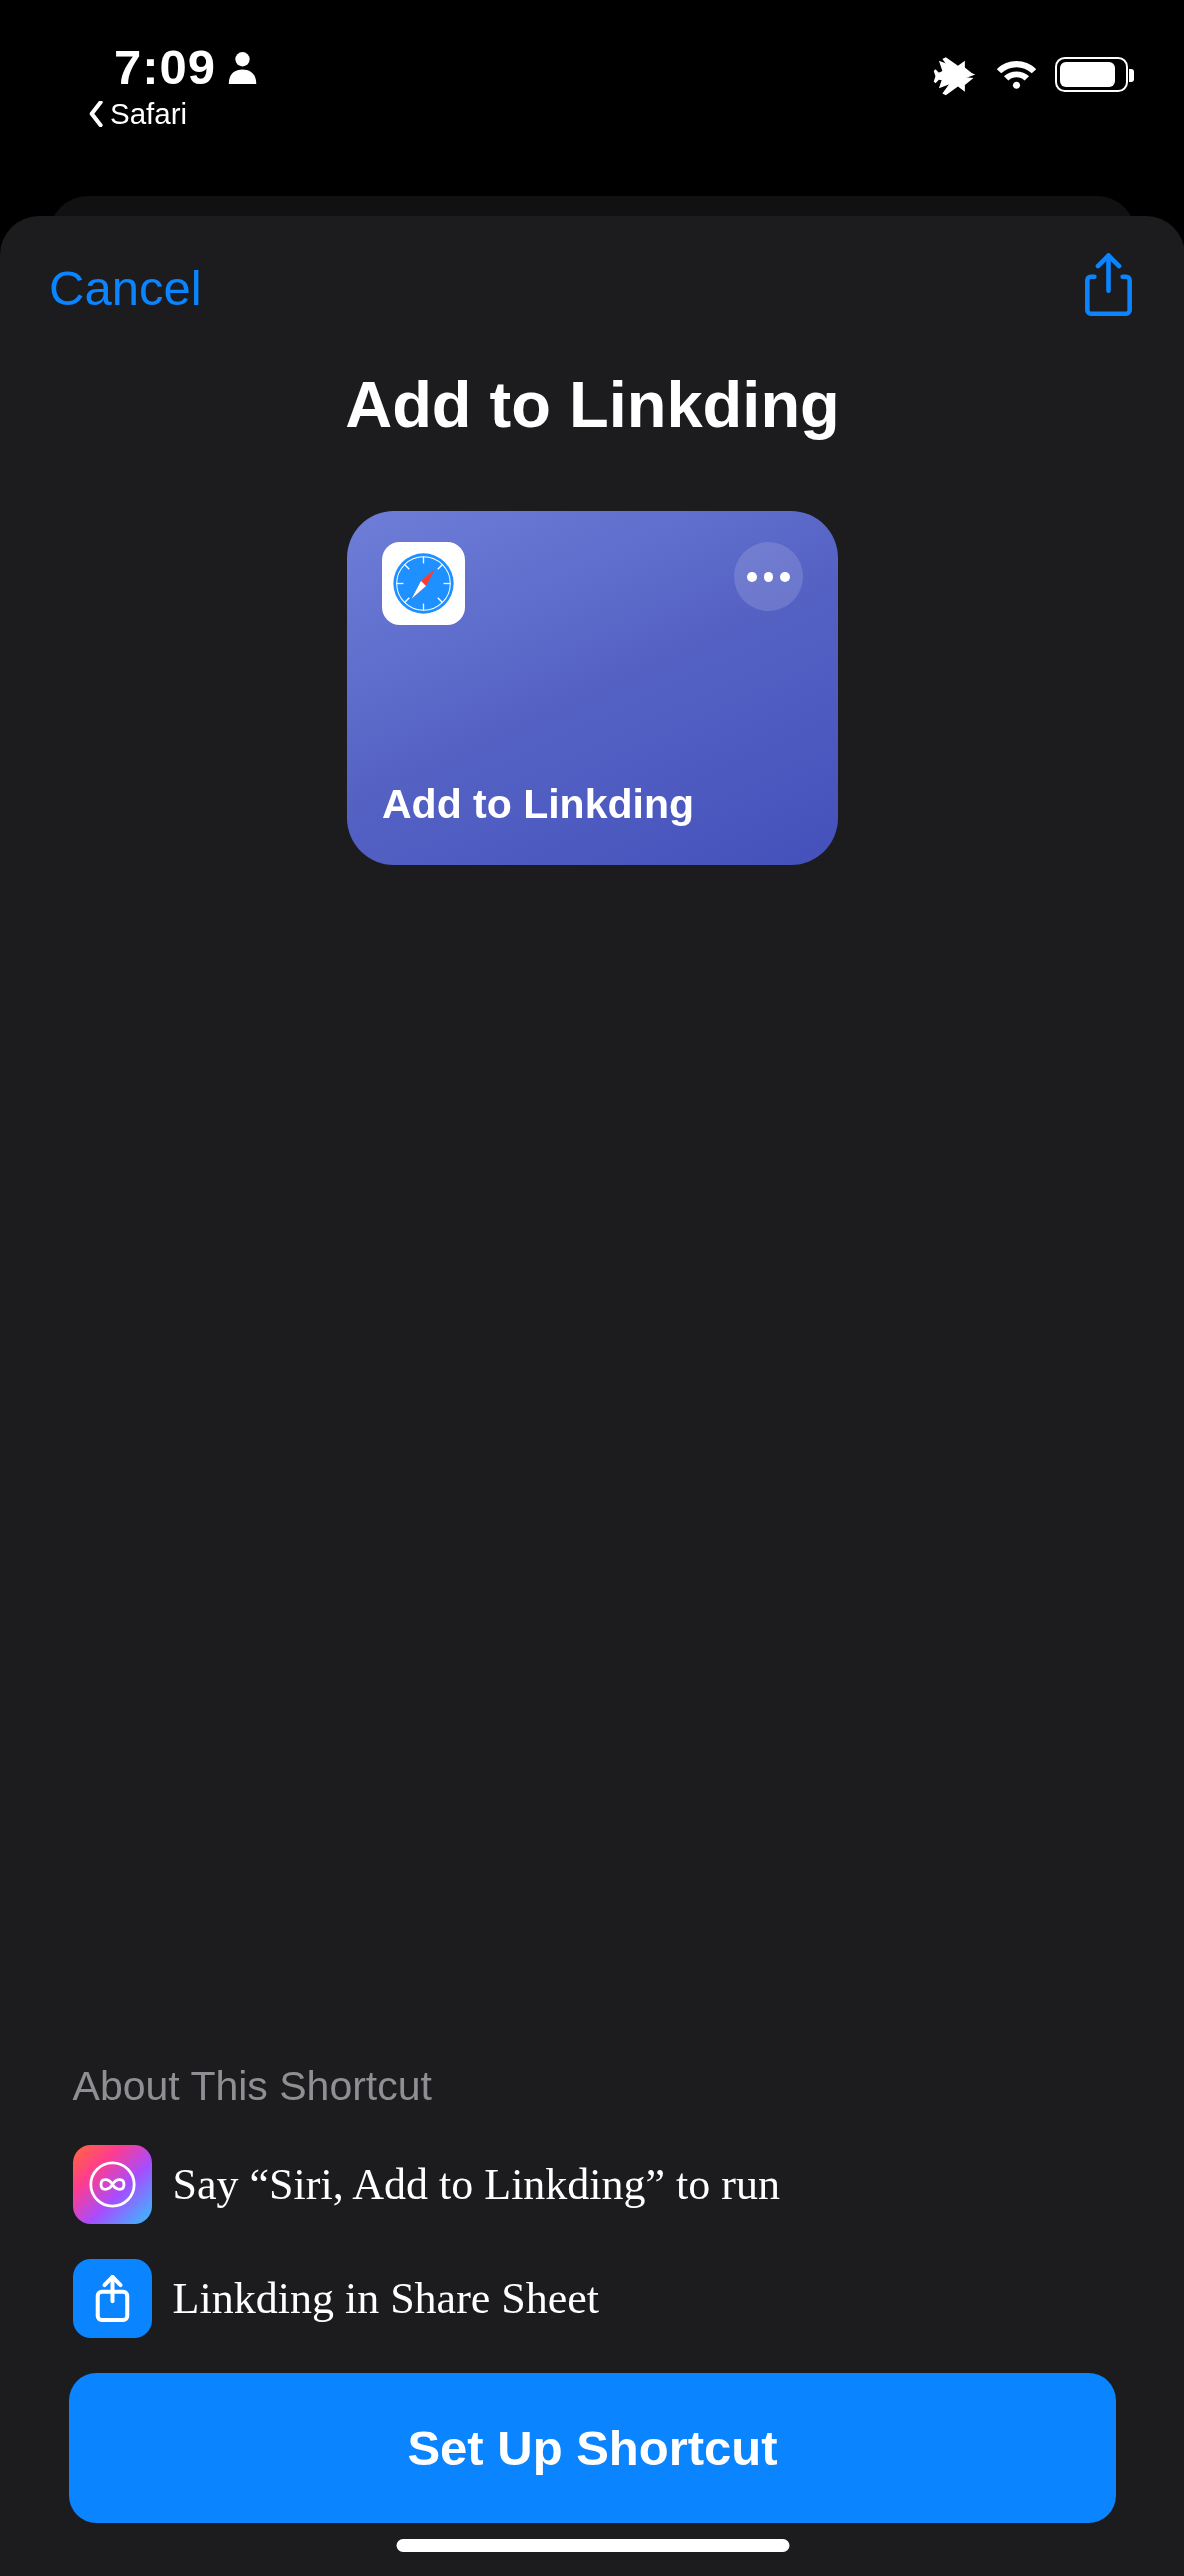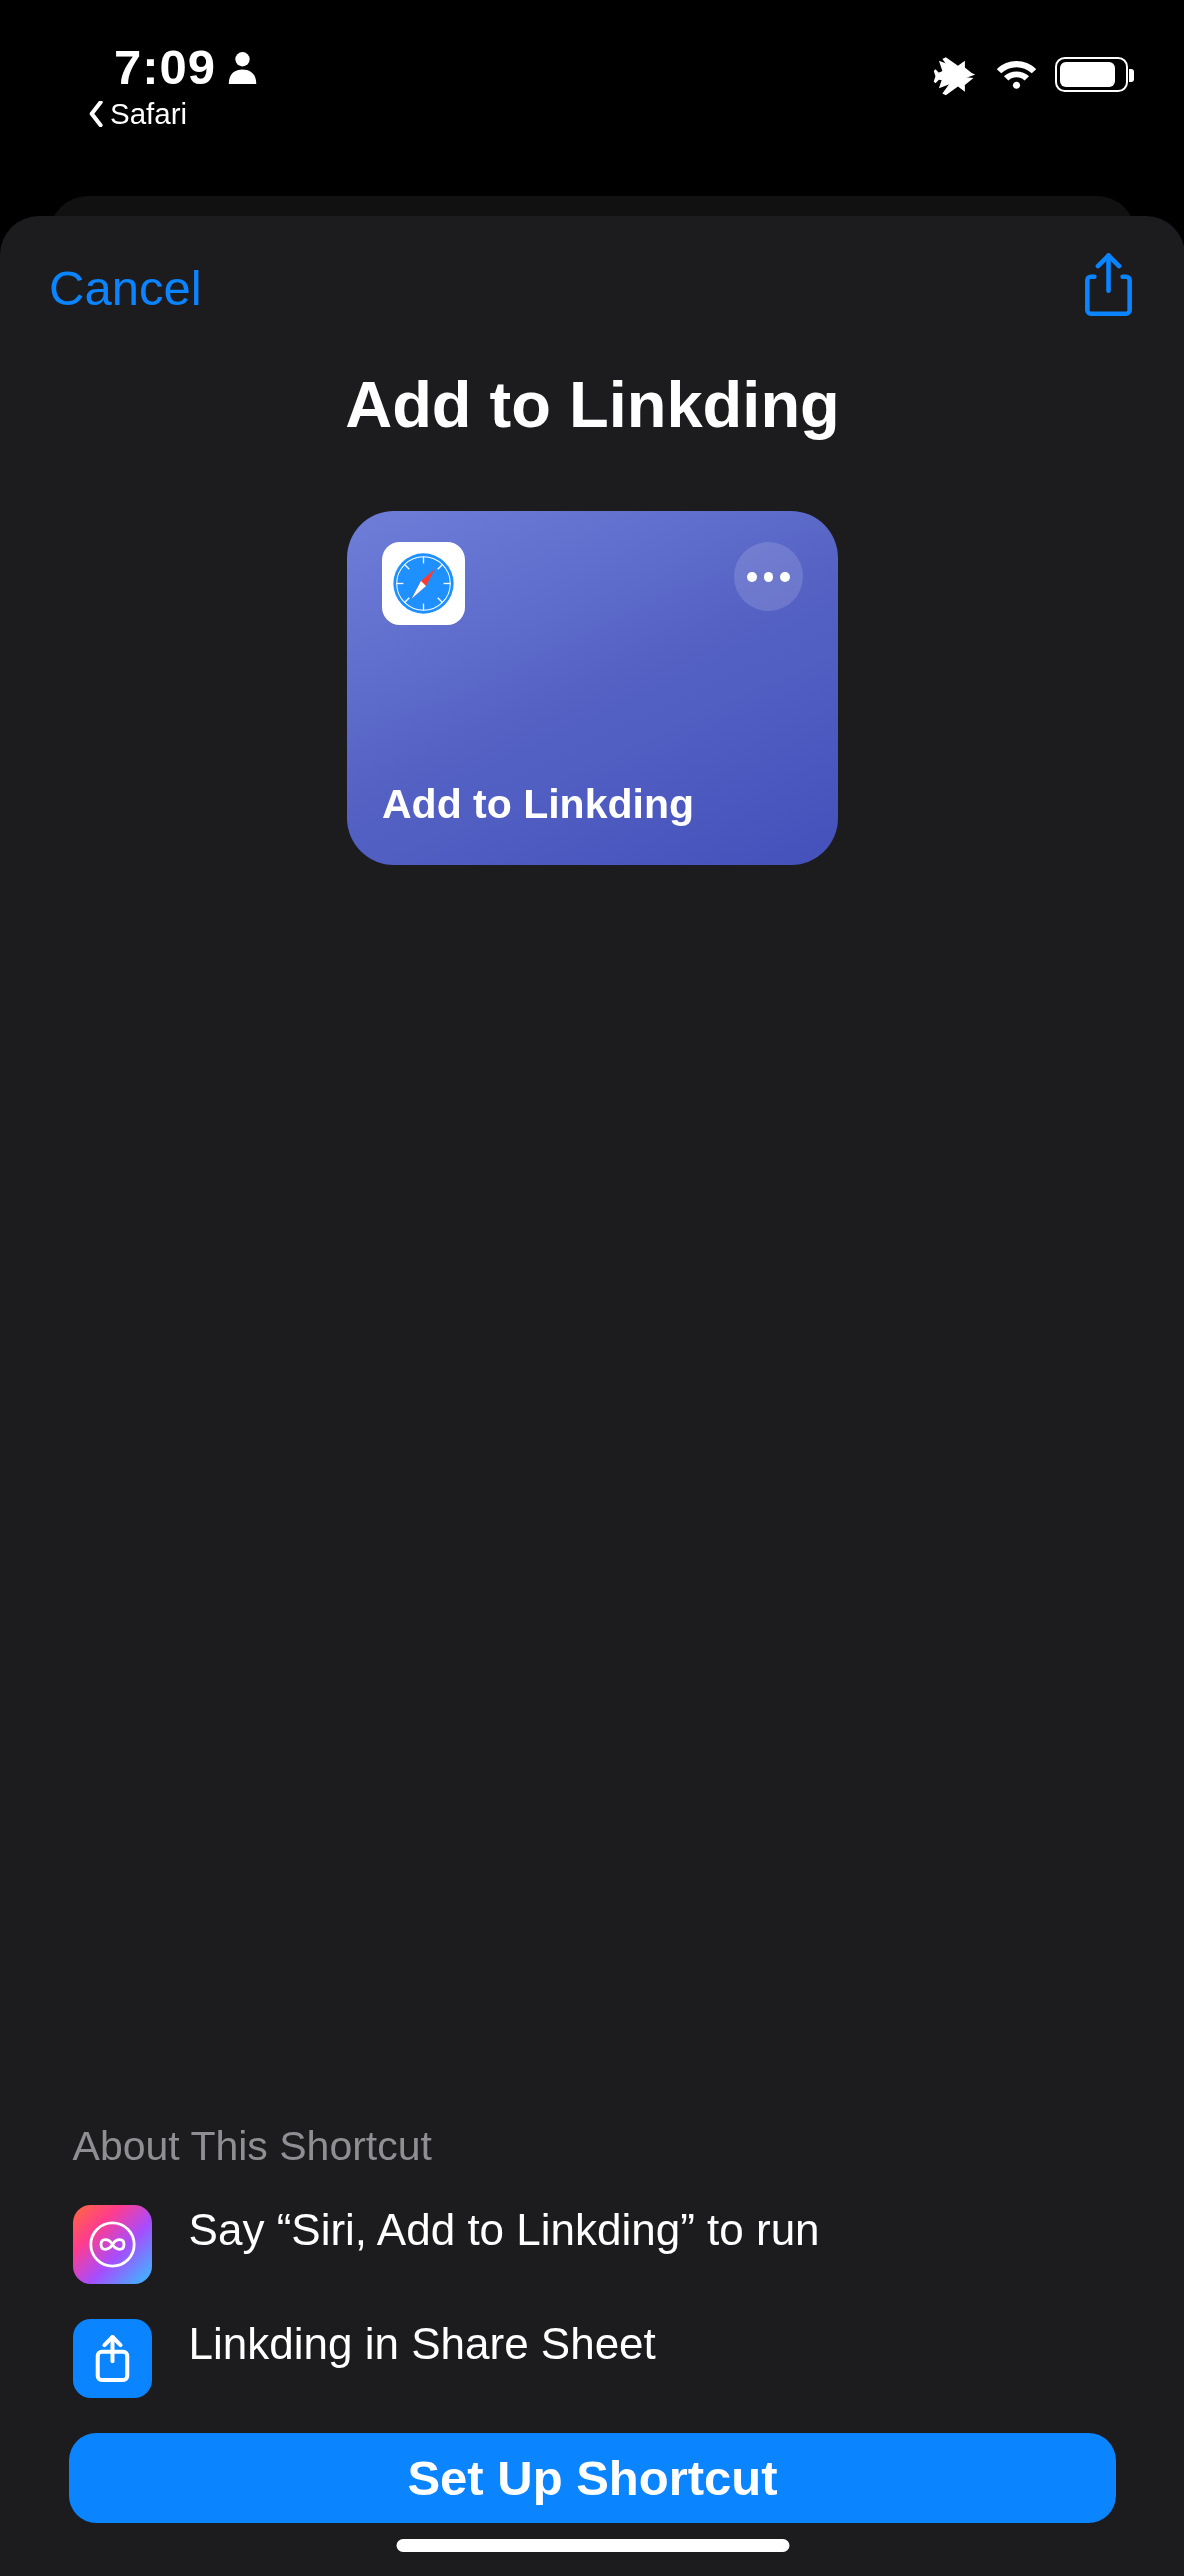--- a/index.html
+++ b/index.html
@@ -113,43 +113,44 @@
     padding-bottom: 53px;
   }
   .about-heading {
     color:#8e8e93;
     font-size: 41px;
     font-weight:400;
     margin-left: 23.6px;
     margin-bottom: 35px;
   }
   .about-row {
-    display:flex; align-items:flex-start; gap: 37px;
+    display:flex; align-items:center; gap: 21px;
     margin-left:23.6px;
     margin-bottom: 35px;
+    font-family: Liberation Serif, serif;
   }
   .about-row .row-icon {
     width: 79px; height:79px; border-radius:17.7px;
     display:flex; align-items:center; justify-content:center;
   }
   .siri-icon-bg {
     background: linear-gradient(135deg, #ff6a3c 0%, #ff3c8e 30%, #a64dff 60%, #4da6ff 90%);
   }
   .share-icon-bg { background:#0a84ff; }
   .about-row .row-text {
     font-size: 44px; font-weight:400; color:#fff;
   }
   .setup-btn {
     background:#0a84ff;
     color:#fff;
     font-size: 49px;
     font-weight:600;
     text-align:center;
     border-radius: 27.5px;
-    height: 90px;
+    height: 150px;
     display:flex; align-items:center; justify-content:center;
     margin: 19.6px 19.6px 0 19.6px;
   }
   .home-indicator {
     position:absolute;
     bottom: 23.6px; left:50%; transform:translateX(-50%);
     width: 393px; height:13.8px; background:#fff; border-radius:9.8px;
   }
 </style>
 </head>

